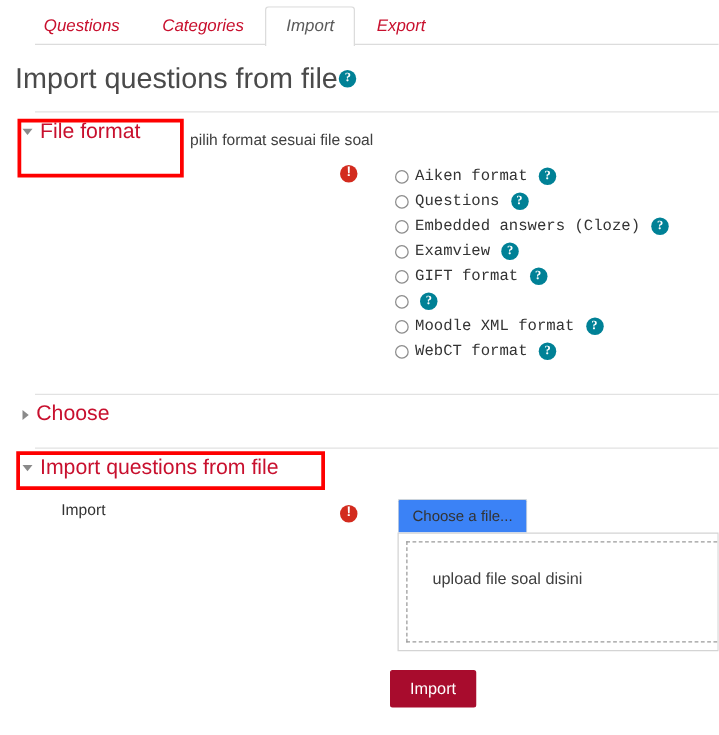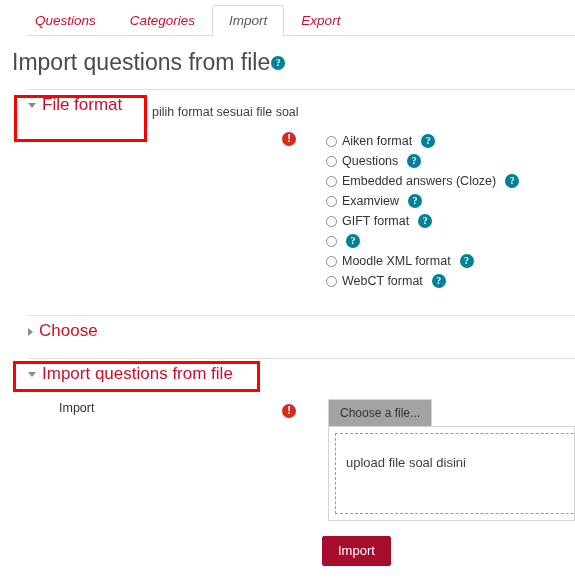--- a/index.html
+++ b/index.html
@@ -91,21 +91,21 @@
     font-size: 11px;
     font-weight: bold;
     line-height: 13px;
     text-align: center;
     font-family: "Liberation Sans", sans-serif;
   }
 
   
   .section {
     position: relative;
-    padding-left: 24px;
+    padding-left: 14px;
   }
   .section-rule {
     position: absolute;
     left: 28px; right: 0; top: 0;
     height: 1px;
     background: #e2e2e2;
   }
   .section-head {
     display: flex;
     align-items: center;
@@ -192,33 +192,34 @@
   .radio-dot {
     width: 11px; height: 11px;
     flex: none;
     border: 1px solid #8d8d8d;
     border-radius: 50%;
     background: #ffffff;
   }
   .radio-label {
     font-size: 12.5px;
     color: #333333;
+    font-family: Liberation Mono, monospace;
   }
   .radio-item .help-icon { margin-left: 4px; }
 
   
   .filepicker { position: relative; }
   .fp-tabs {
     display: flex;
     padding-left: 2px;
   }
   .fp-tab {
     font-size: 12px;
     color: #333333;
-    background: #a3a3a3;
+    background: #3b82f6;
     border: 1px solid #ccd4dc;
     border-bottom: none;
     border-radius: 2px 2px 0 0;
     padding: 6px 11px 6px 11px;
     white-space: nowrap;
     cursor: pointer;
   }
   .fp-drop {
     margin-top: 0;
     margin-left: 2px;

